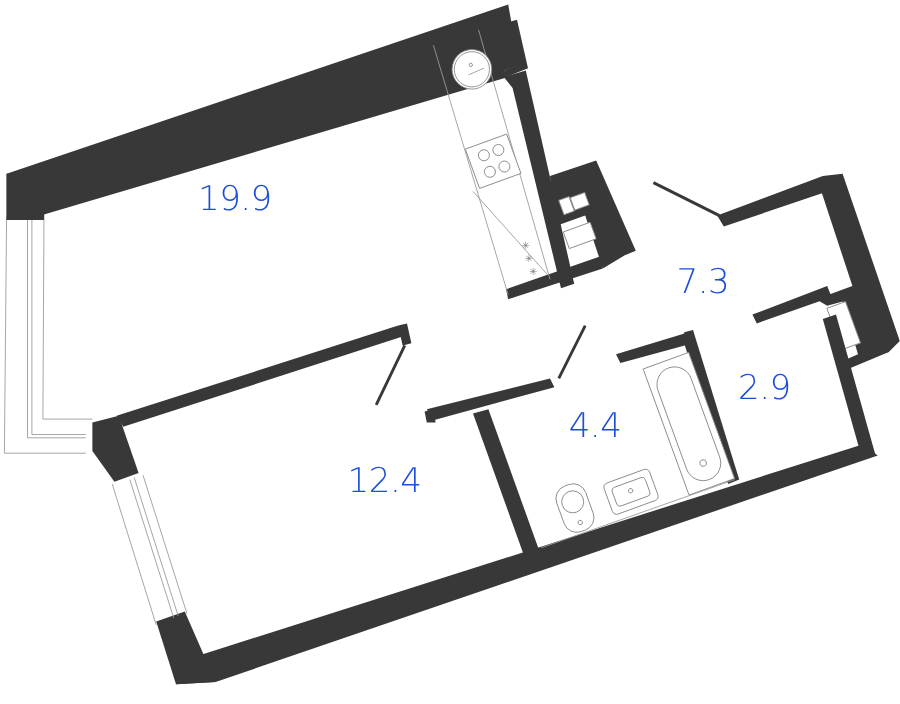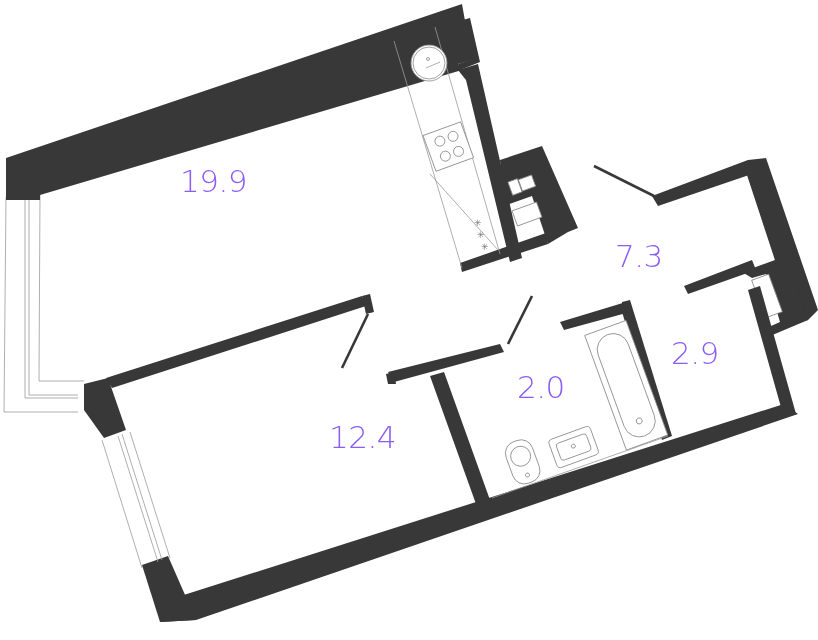--- a/index.html
+++ b/index.html
@@ -8,21 +8,21 @@
   .wall { fill: #383838; }
   .thin { fill: none; stroke: #9a9a9a; stroke-width: 0.8; }
   .fix { fill: #fff; stroke: #8a8a8a; stroke-width: 0.8; }
   .door { stroke: #383838; stroke-width: 2.6; fill: none; }
   .area-label {
     position: absolute;
     font-family: "DejaVu Sans", sans-serif;
     font-weight: 300;
     font-size: 31px;
     letter-spacing: -0.5px;
-    color: #8b5cf6;
+    color: #1d4ed8;
     line-height: 1;
     white-space: nowrap;
   }
 </style>
 </head>
 <body>
 
 <svg id="plan" viewBox="0 0 818 640" xmlns="http://www.w3.org/2000/svg">
 
   <g>
@@ -116,15 +116,15 @@
   <g transform="rotate(-20 574 448)">
     <rect class="fix" x="552" y="432" width="44" height="30" rx="4"></rect>
     <rect class="fix" x="558" y="438" width="32" height="18" rx="3"></rect>
     <circle class="fix" cx="574" cy="446" r="2"></circle>
   </g>
   <line class="thin" x1="492" y1="498" x2="668" y2="436"></line>
 </svg>
 
 <div class="area-label" style="left:180px; top:166px;">19.9</div>
 <div class="area-label" style="left:615px; top:241px;">7.3</div>
-<div class="area-label" style="left:517px; top:372px;">2.0</div>
+<div class="area-label" style="left:517px; top:372px;">4.4</div>
 <div class="area-label" style="left:671px; top:338px;text-align:right;">2.9</div>
-<div class="area-label" style="left:329px; top:422px;">12.4</div>
+<div class="area-label" style="left:316px; top:422px;">12.4</div>
 
 </body></html>

